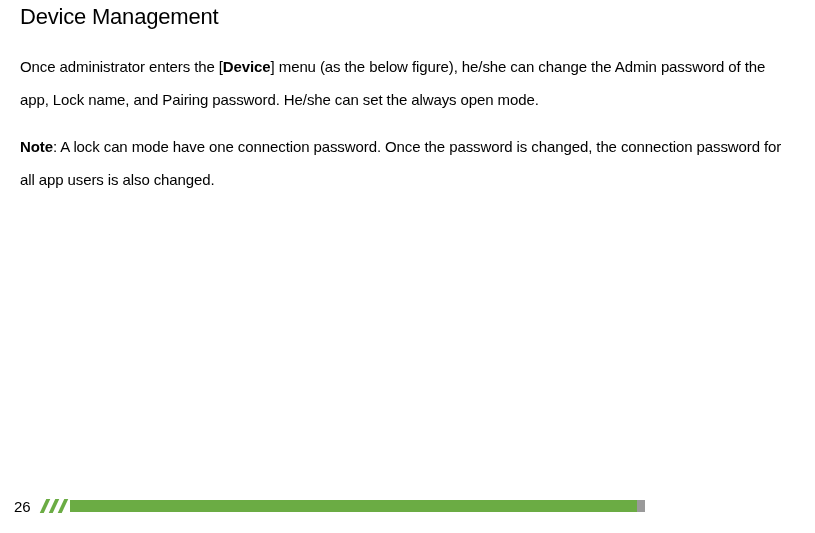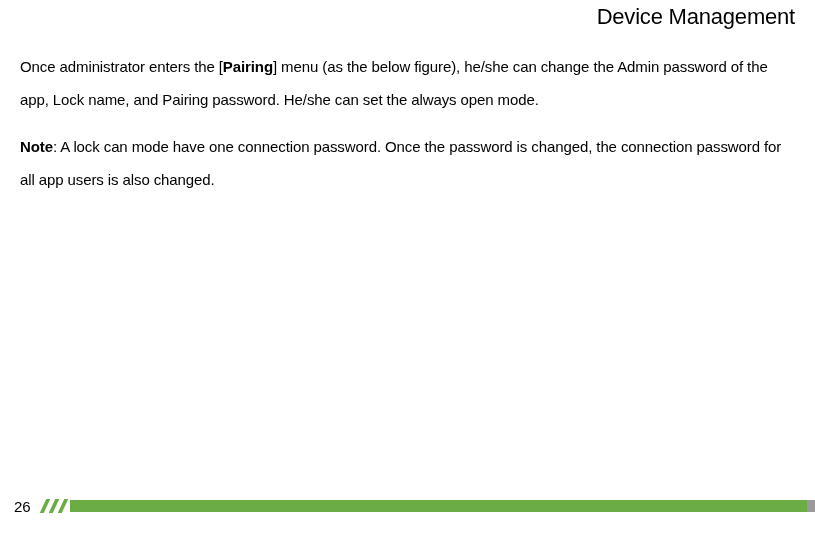--- a/index.html
+++ b/index.html
@@ -17,37 +17,36 @@
     }
     .content {
       padding: 4px 20px 0 20px;
     }
     .heading {
       font-size: 22px;
       font-weight: 400;
       color: #000;
       margin-bottom: 20px;
       letter-spacing: -0.2px;
-      text-align: right;
     }
     .para {
       font-size: 15px;
       color: #000;
       line-height: 2.2;
       margin-bottom: 14px;
       letter-spacing: -0.1px;
     }
     .bold {
       font-weight: 700;
     }
     .footer {
       position: absolute;
       bottom: 16px;
       left: 0;
-      width: 815px;
+      width: 645px;
       height: 22px;
       display: flex;
       align-items: center;
     }
     .page-num {
       font-size: 15px;
       color: #000;
       padding-left: 14px;
       padding-right: 10px;
       font-weight: 400;
@@ -94,21 +93,21 @@
       background: #9a9a9a;
     }
   </style>
 </head>
 <body>
 
 <div class="content">
   <h2 class="heading">Device Management</h2>
 
   <p class="para">
-    <span>Once administrator enters the [</span><span class="bold">Pairing</span><span>] menu (as the below figure), he/she can change the Admin password of the app, Lock name, and Pairing password. He/she can set the always open mode.</span>
+    <span>Once administrator enters the [</span><span class="bold">Device</span><span>] menu (as the below figure), he/she can change the Admin password of the app, Lock name, and Pairing password. He/she can set the always open mode.</span>
   </p>
 
   <p class="para">
     <span class="bold">Note</span><span>: A lock can mode have one connection password. Once the password is changed, the connection password for all app users is also changed.</span>
   </p>
 </div>
 
 <div class="footer">
   <span class="page-num">26</span>
   <div class="bar-container">

